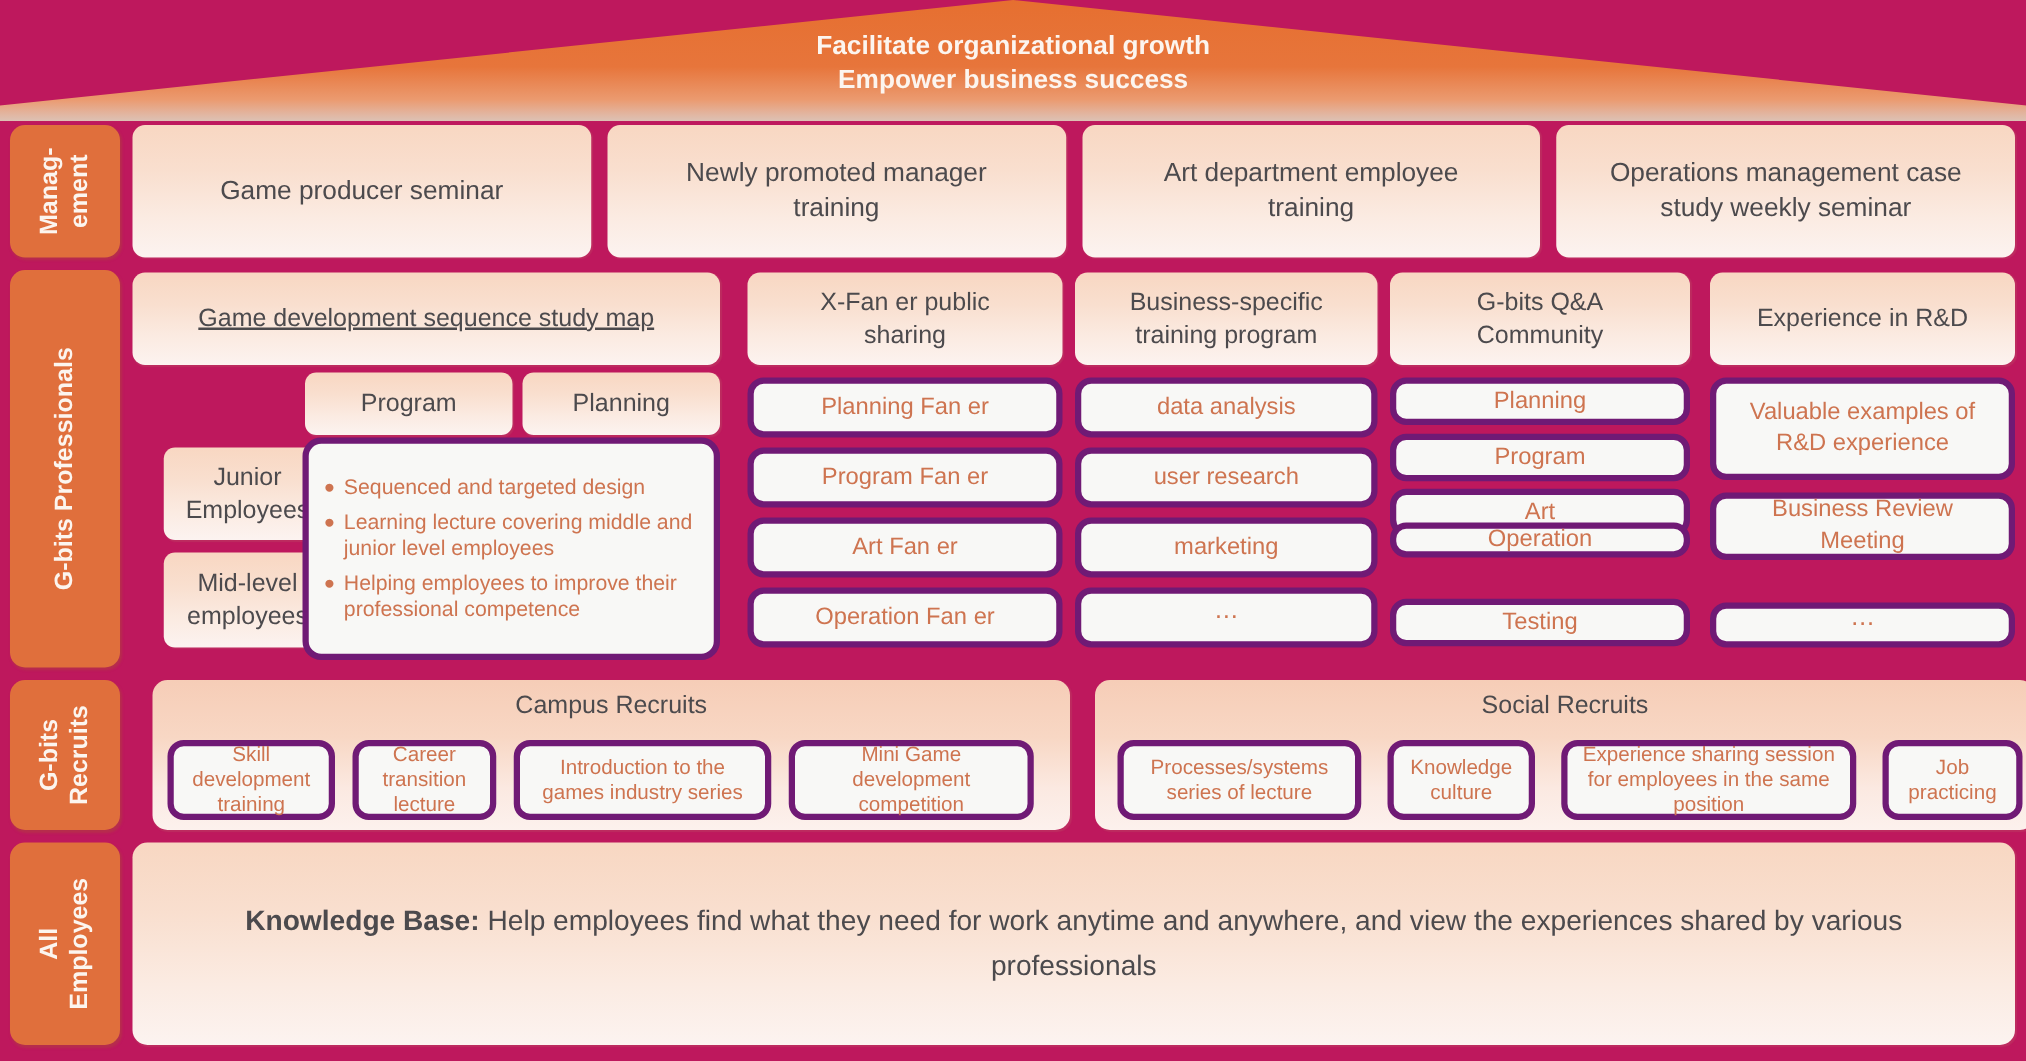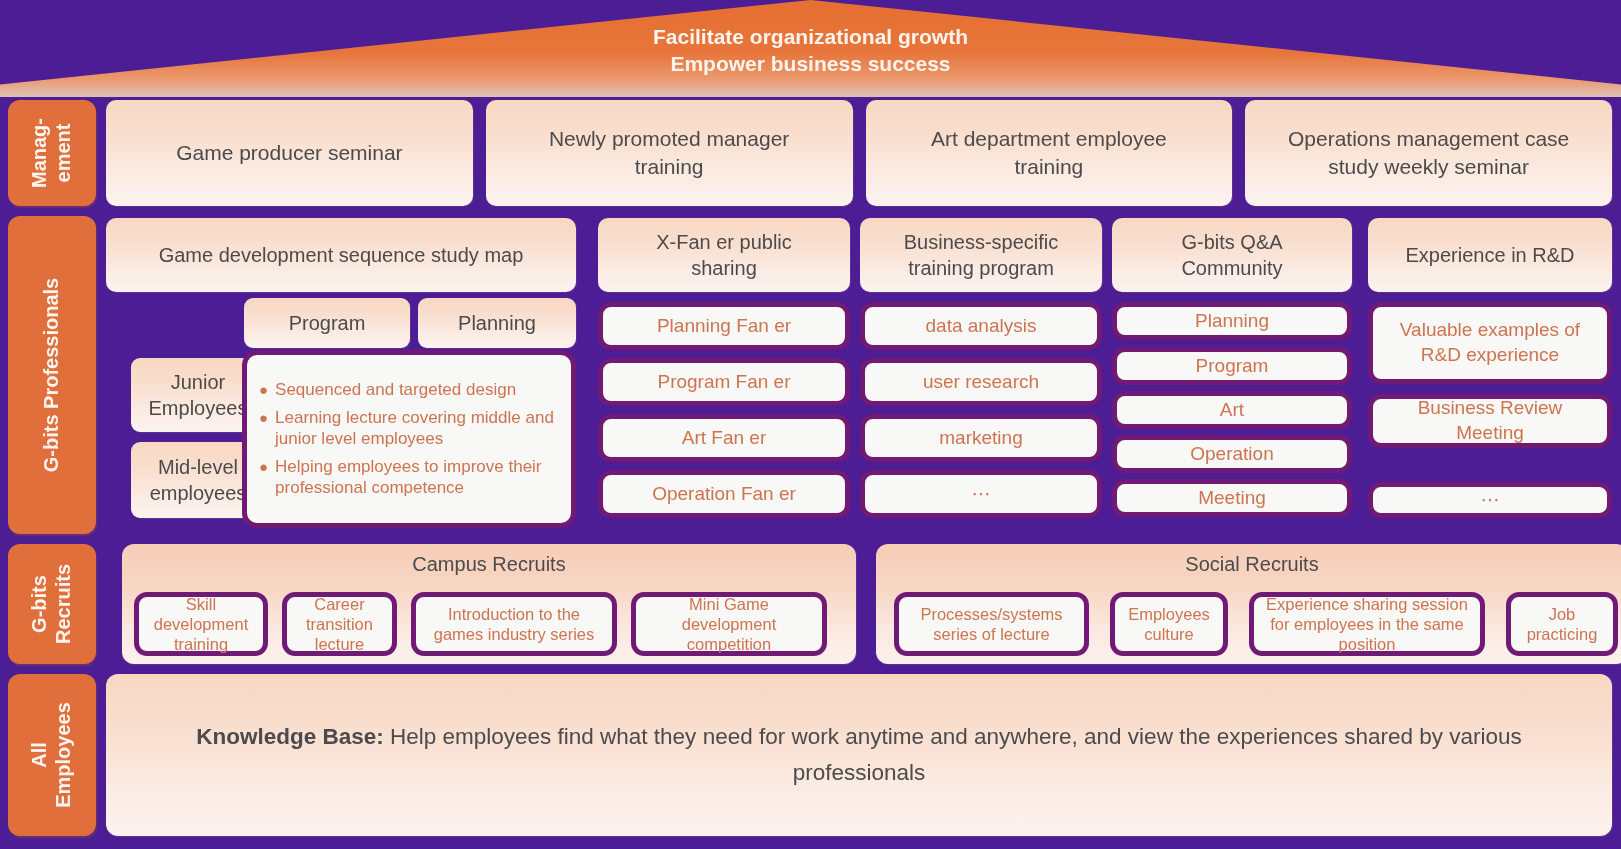--- a/index.html
+++ b/index.html
@@ -1,16 +1,16 @@
 <!DOCTYPE html>
 <html><head>
 <meta charset="utf-8">
 <style>
   html,body{margin:0;padding:0;background:#F0EFED;}
-  .canvas{position:relative;width:1621px;height:849px;background:#4c1d95;overflow:hidden;
+  .canvas{position:relative;width:1621px;height:849px;background:#be185d;overflow:hidden;
           font-family:"Liberation Sans",sans-serif;}
 
   
   .banner{position:absolute;left:0;top:0;width:1621px;height:97px;
     background:linear-gradient(180deg,#E66F30 0%,#E7753B 55%,#EB9A6F 82%,#E2B5A0 94%,#DCC2B5 100%);
     clip-path:polygon(50% 0%,100% 87%,100% 100%,0% 100%,0% 87%);}
   .banner-text{position:absolute;left:0;right:0;top:24px;text-align:center;
     color:#FCF5EF;font-size:21px;font-weight:bold;line-height:1.28;}
 
   
@@ -39,30 +39,30 @@
 
   
   .row2{position:absolute;left:106px;top:216px;width:1506px;height:318px;}
   .col{position:absolute;top:0;height:318px;}
   .col-map {left:0;width:470px;}
   .col-xfan{left:492px;width:252px;}
   .col-bst {left:754px;width:242px;}
   .col-qa  {left:1006px;width:240px;}
   .col-rd  {left:1262px;width:244px;}
   .hdr{position:absolute;left:0;right:0;top:2px;height:74px;font-size:20px;line-height:1.3;padding:0 34px;}
-  .col-map .hdr{padding:0 10px;}
+  .col-map .hdr{padding:0 10px;text-decoration:underline;}
   .p-item{position:absolute;left:0;right:0;font-size:19px;line-height:1.3;padding:0 10px;}
   .col-xfan .i1,.col-bst .i1{top:86px;height:48px;}
   .col-xfan .i2,.col-bst .i2{top:142px;height:48px;}
   .col-xfan .i3,.col-bst .i3{top:198px;height:48px;}
   .col-xfan .i4,.col-bst .i4{top:254px;height:48px;}
   .col-qa .i1{top:86px;height:38px;}
   .col-qa .i2{top:131px;height:38px;}
   .col-qa .i3{top:175px;height:38px;}
-  .col-qa .i4{top:219px;height:38px;}
+  .col-qa .i4{top:202px;height:28px;}
   .col-qa .i5{top:263px;height:38px;}
   .col-rd .i1{top:86px;height:82px;}
   .col-rd .i2{top:178px;height:54px;}
   .col-rd .i3{top:266px;height:36px;}
   .track{position:absolute;top:82px;height:50px;font-size:20px;border-radius:9px;}
   .track1{left:138px;width:166px;}
   .track2{left:312px;width:158px;}
   .level{position:absolute;left:2px;width:126px;font-size:20px;line-height:1.3;padding:0 4px;border-radius:9px;margin-left:23px;}
   .level1{top:142px;height:74px;}
   .level2{top:226px;height:76px;}
@@ -175,21 +175,21 @@
       <div class="obox p-item i3">marketing</div>
       <div class="obox p-item i4">⋯</div>
     </div>
 
     <div class="col col-qa">
       <div class="gbox hdr">G-bits Q&amp;A Community</div>
       <div class="obox p-item i1">Planning</div>
       <div class="obox p-item i2">Program</div>
       <div class="obox p-item i3">Art</div>
       <div class="obox p-item i4">Operation</div>
-      <div class="obox p-item i5">Meeting</div>
+      <div class="obox p-item i5">Testing</div>
     </div>
 
     <div class="col col-rd">
       <div class="gbox hdr">Experience in R&amp;D</div>
       <div class="obox p-item i1">Valuable examples of R&amp;D experience</div>
       <div class="obox p-item i2">Business Review Meeting</div>
       <div class="obox p-item i3">⋯</div>
     </div>
   </div>
 
@@ -200,21 +200,21 @@
         <div class="obox ritem cw1">Skill development training</div>
         <div class="obox ritem cw2">Career transition lecture</div>
         <div class="obox ritem cw3">Introduction to the games industry series</div>
         <div class="obox ritem cw4">Mini Game development competition</div>
       </div>
     </div>
     <div class="group social">
       <div class="group-title">Social Recruits</div>
       <div class="group-items">
         <div class="obox ritem sw1">Processes/systems series of lecture</div>
-        <div class="obox ritem sw2">Employees culture</div>
+        <div class="obox ritem sw2">Knowledge culture</div>
         <div class="obox ritem sw3">Experience sharing session for employees in the same position</div>
         <div class="obox ritem sw4">Job practicing</div>
       </div>
     </div>
   </div>
 
   <div class="row4">
     <div class="gbox kb">
       <p class="kb-text"><strong>Knowledge Base:</strong><span> Help employees find what they need for work anytime and anywhere, and view the experiences shared by various professionals</span></p>
     </div>

